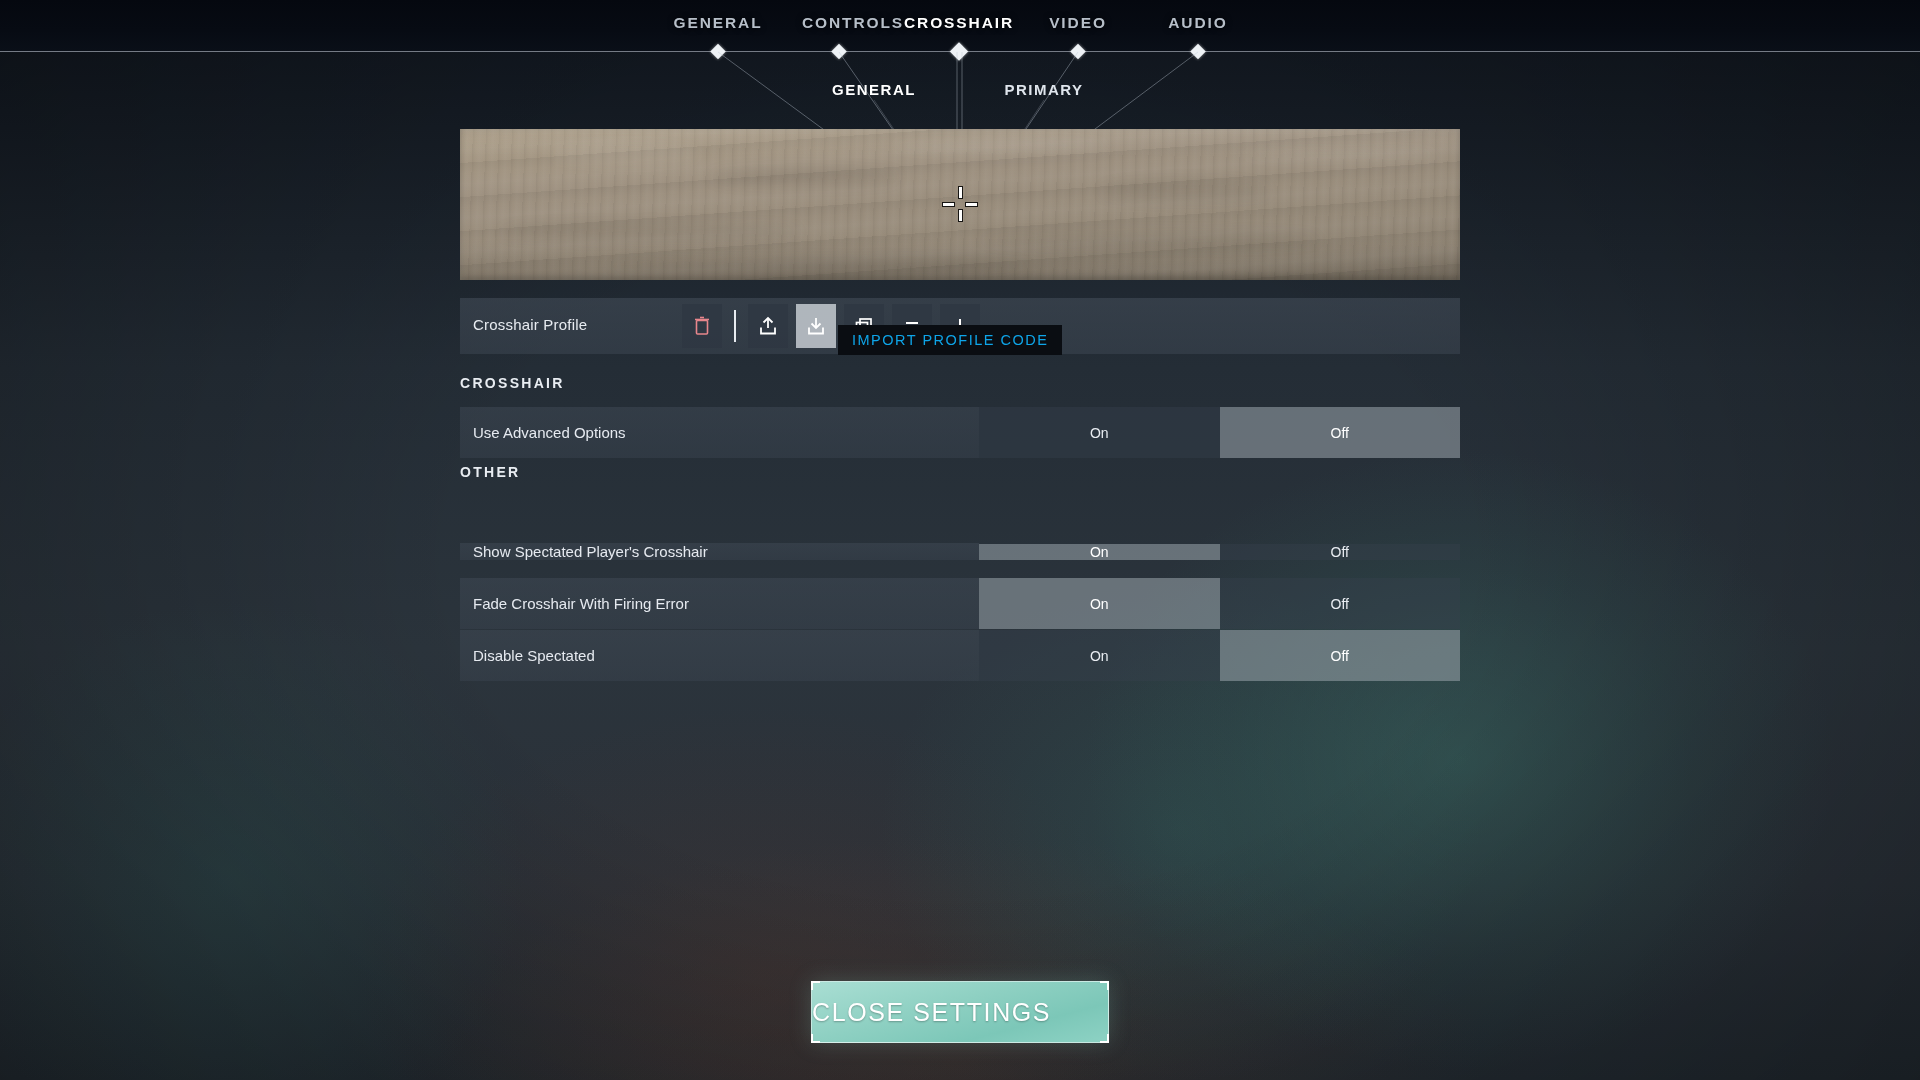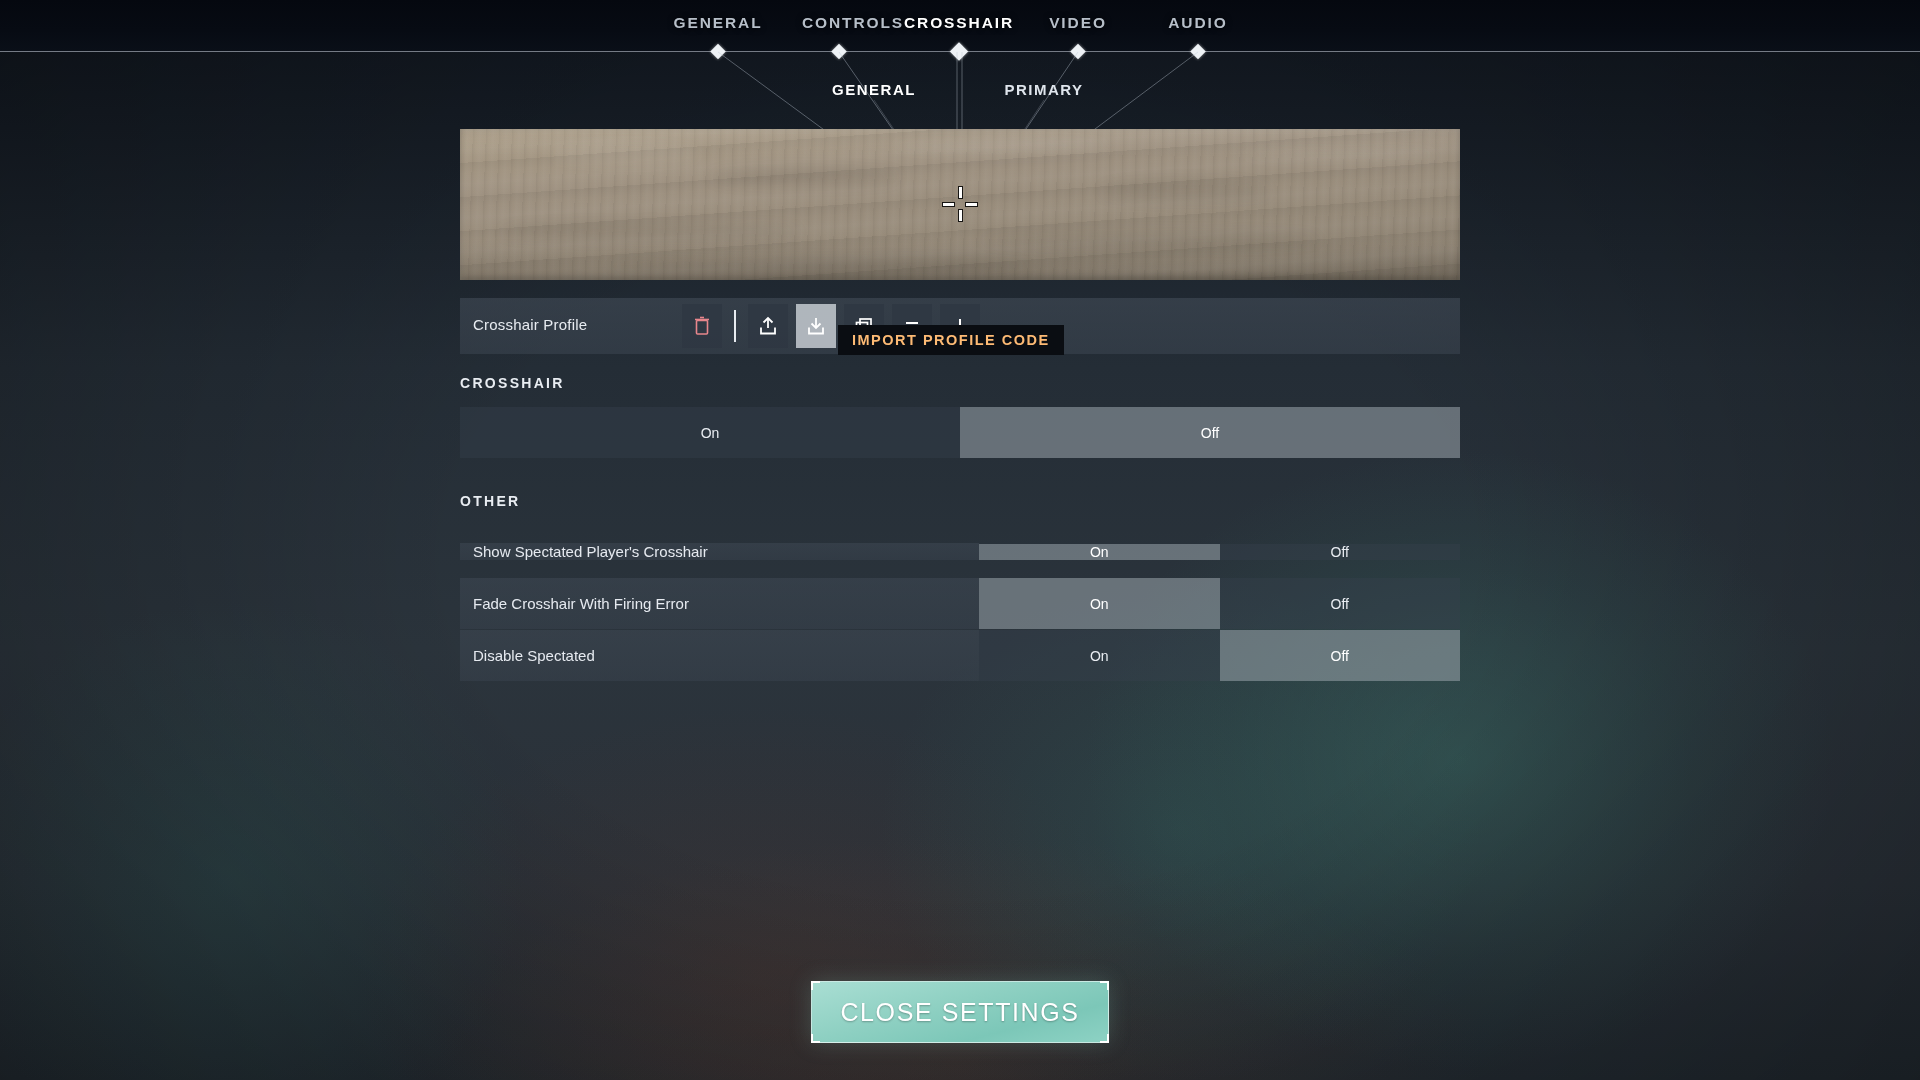--- a/index.html
+++ b/index.html
@@ -154,21 +154,21 @@
 
   .sec-head {
     position: absolute;
     left: 460px;
     font-size: 14px;
     font-weight: 700;
     letter-spacing: 2.3px;
     color: #e9edf2;
   }
   #sec-crosshair { top: 375px; }
-  #sec-other { top: 493px; }
+  #sec-other { top: 464px; }
 
   .opt-row {
     position: absolute;
     left: 460px;
     width: 1000px; height: 51px;
     display: flex;
     align-items: stretch;
   }
   .opt-label {
     flex: 0 0 519px;
@@ -192,34 +192,34 @@
   #row-fade { top: 578px; }
   #row-dis  { top: 630px; }
 
   
   #tooltip {
     position: absolute;
     left: 838px; top: 325px;
     padding: 7px 14px 7px 14px;
     background: #0a0d12;
     font-size: 14.5px;
-    font-weight: 700;
+    font-weight: 400;
     letter-spacing: 1.5px;
-    color: #fdba74;
+    color: #0ea5e9;
     white-space: nowrap;
   }
 
   
   #close-btn {
     position: absolute;
     left: 811px; top: 981px;
     width: 298px; height: 62px;
     background: linear-gradient(165deg, #a9ded3 0%, #8ed0c2 42%, #7cc7b8 72%, #8dd2c4 100%);
     border: 1px solid rgba(255,255,255,0.55);
-    display: flex; align-items: center; justify-content: center;
+    display: flex; align-items: center; justify-content: flex-start;
     box-shadow: 0 0 22px rgba(140,210,196,0.22);
   }
   #close-label {
     font-size: 25px;
     letter-spacing: 1.6px;
     color: #ffffff;
     text-shadow: 0 1px 2px rgba(0,0,0,0.28);
   }
   .corner {
     position: absolute;
@@ -341,20 +341,21 @@
     </div>
 
   </div>
 </div>
 
 <div id="tooltip">IMPORT PROFILE CODE</div>
 
 <div class="sec-head" id="sec-crosshair">CROSSHAIR</div>
 
 <div class="opt-row" id="row-adv">
+  <div class="opt-label">Use Advanced Options</div>
   <div class="seg">On</div>
   <div class="seg sel">Off</div>
 </div>
 
 <div class="sec-head" id="sec-other">OTHER</div>
 
 <div class="opt-row" id="row-spec">
   <div class="opt-label">Show Spectated Player's Crosshair</div>
   <div class="seg sel">On</div>
   <div class="seg">Off</div>

